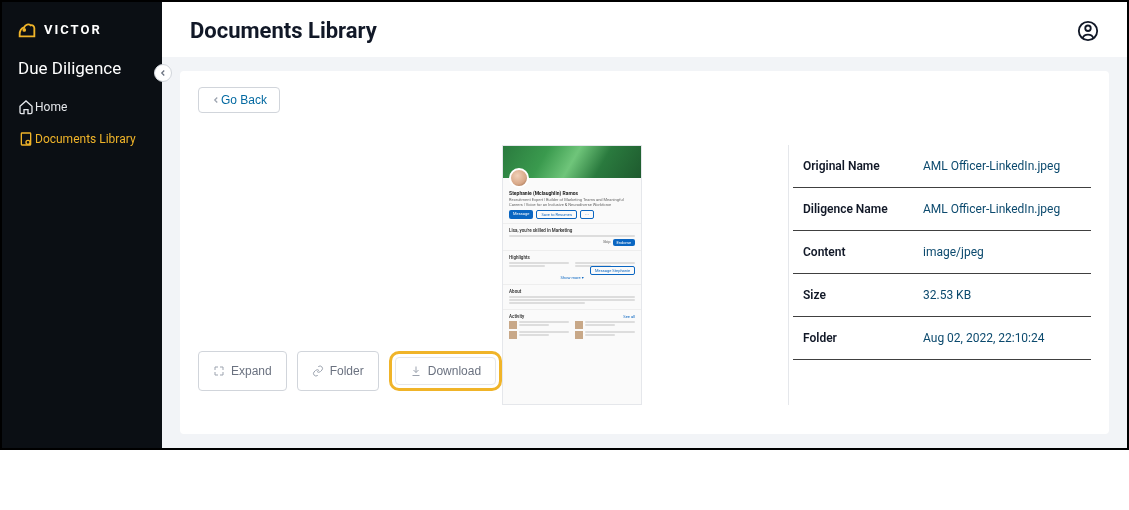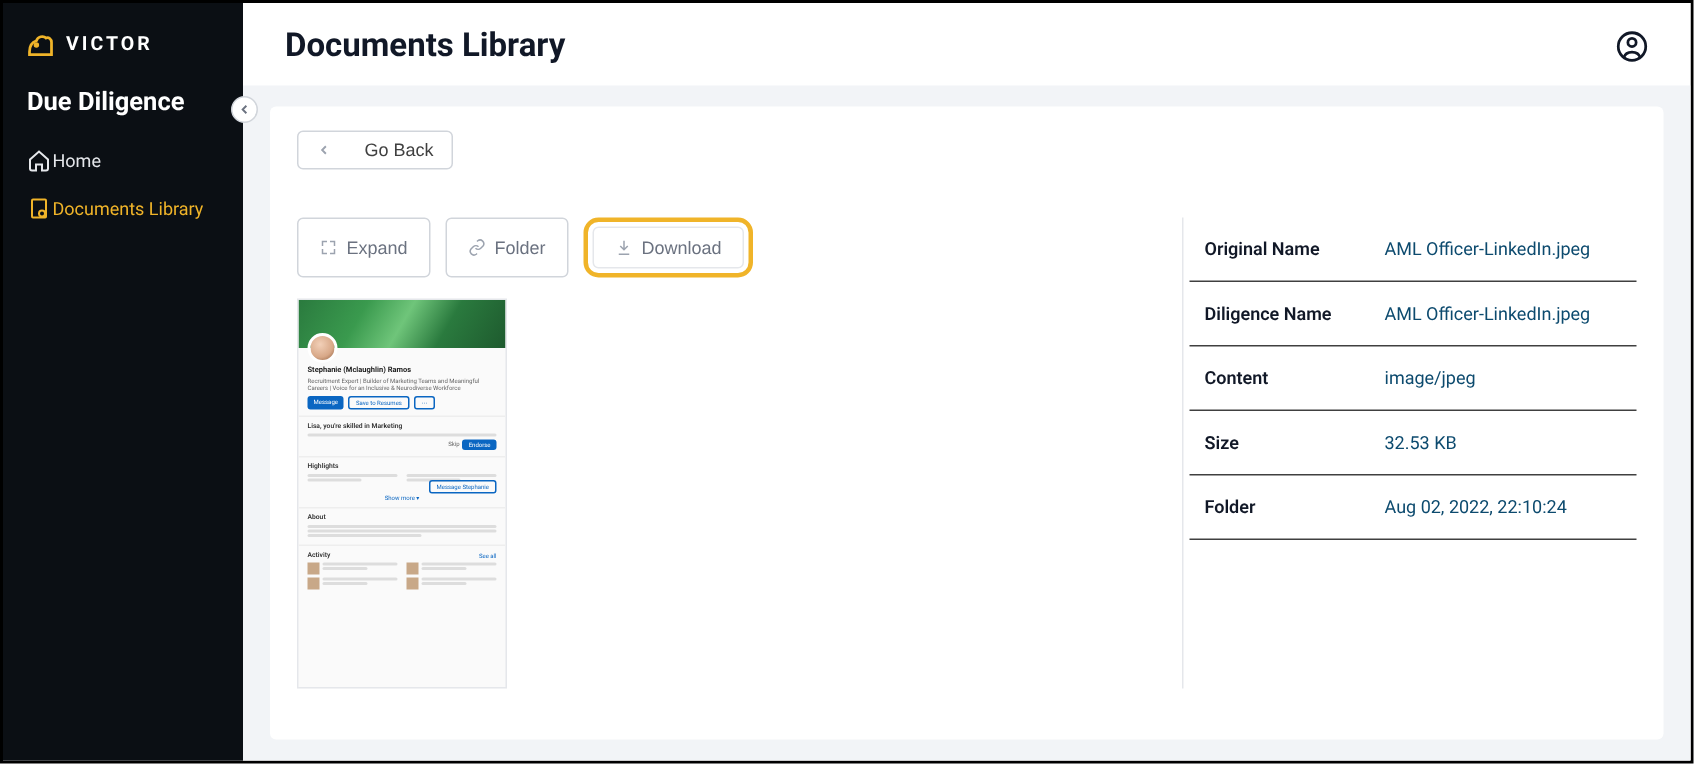--- a/index.html
+++ b/index.html
@@ -1,37 +1,37 @@
 <!DOCTYPE html>
 <html><head>
 <meta charset="utf-8">
 <style>
 * { margin: 0; padding: 0; box-sizing: border-box; }
 body { font-family: -apple-system, BlinkMacSystemFont, "Segoe UI", Roboto, sans-serif; background: #fff; }
-.app { display: flex; width: 1129px; height: 509px; border: 2px solid #000; position: relative; }
+.app { display: flex; width: 1129px; height: 450px; border: 2px solid #000; position: relative; }
 .sidebar { width: 160px; background: #0b0f14; color: #fff; display: flex; flex-direction: column; padding: 12px 0; }
 .logo { display: flex; align-items: center; gap: 6px; padding: 4px 14px 12px; }
 .logo-mark { width: 22px; height: 22px; }
 .logo-text { font-weight: 700; letter-spacing: 2px; font-size: 13px; }
-.section-title { font-size: 17px; font-weight: 700; padding: 6px 16px 14px; }
+.section-title { font-size: 17px; font-weight: 400; padding: 6px 16px 14px; }
 .nav { display: flex; flex-direction: column; gap: 2px; }
 .nav-item { display: flex; align-items: center; gap: 1px; padding: 7px 16px; font-size: 12px; cursor: pointer; color: #e5e7eb; }
 .nav-item.active { color: #f0b429; }
 .nav-item.active .nav-icon { color: #f0b429; }
 .nav-icon { width: 16px; height: 16px; flex-shrink: 0; }
 .collapse-btn { position: absolute; left: 152px; top: 62px; width: 18px; height: 18px; border-radius: 50%; background: #fff; border: 1px solid #d1d5db; display: flex; align-items: center; justify-content: center; cursor: pointer; z-index: 10; }
 .main { flex: 1; display: flex; flex-direction: column; background: #fff; overflow: hidden; }
 .topbar { display: flex; align-items: center; justify-content: space-between; padding: 16px 28px 14px; }
 .page-title { font-size: 22px; font-weight: 700; color: #111827; }
 .profile-icon { width: 22px; height: 22px; color: #111827; }
 .content-wrap { flex: 1; background: #f2f4f7; padding: 14px 18px; overflow: auto; }
 .card { background: #fff; border-radius: 4px; padding: 16px 18px; min-height: 100%; }
-.go-back { display: inline-flex; align-items: center; gap: 22px; background: #fff; border: 1px solid #d1d5db; border-radius: 4px; padding: 5px 12px; font-size: 12px; color: #404040; cursor: pointer; }
+.go-back { display: inline-flex; align-items: center; gap: 0; background: #fff; border: 1px solid #d1d5db; border-radius: 4px; padding: 5px 12px; font-size: 12px; color: #0369a1; cursor: pointer; }
 .body-row { display: flex; gap: 30px; margin-top: 32px; }
-.preview-col { flex: 0 0 560px; display: flex; flex-direction: column; align-items: flex-start; }
+.preview-col { flex: 0 0 560px; display: flex; flex-direction: row; align-items: flex-end; }
 .actions { display: flex; gap: 10px; margin-bottom: 14px; }
 .action-btn { display: inline-flex; align-items: center; gap: 6px; background: #fff; border: 1px solid #d1d5db; border-radius: 4px; padding: 6px 14px; font-size: 12px; color: #6b7280; cursor: pointer; }
 .action-highlight { border: 3px solid #f0b429; border-radius: 10px; padding: 3px; }
 .action-highlight .action-btn { border-color: #e5e7eb; }
 .thumb { width: 140px; height: 260px; border: 1px solid #e5e7eb; background: #fafafa; display: flex; flex-direction: column; overflow: hidden; font-size: 4px; color: #555; }
 .thumb-cover { height: 32px; background: linear-gradient(120deg, #2a7a3e 0%, #3a9a4e 30%, #6fc57a 50%, #2a7a3e 70%, #1e5a2e 100%); position: relative; }
 .thumb-avatar { position: absolute; left: 6px; bottom: -10px; width: 20px; height: 20px; border-radius: 50%; background: radial-gradient(circle at 40% 35%, #f2d0b8 0%, #d8a888 60%, #8a5a3a 100%); border: 2px solid #fff; }
 .thumb-header { padding: 12px 6px 4px; }
 .thumb-name { font-size: 5px; font-weight: 700; color: #222; }
 .thumb-sub { font-size: 4px; color: #666; margin-top: 1px; }

